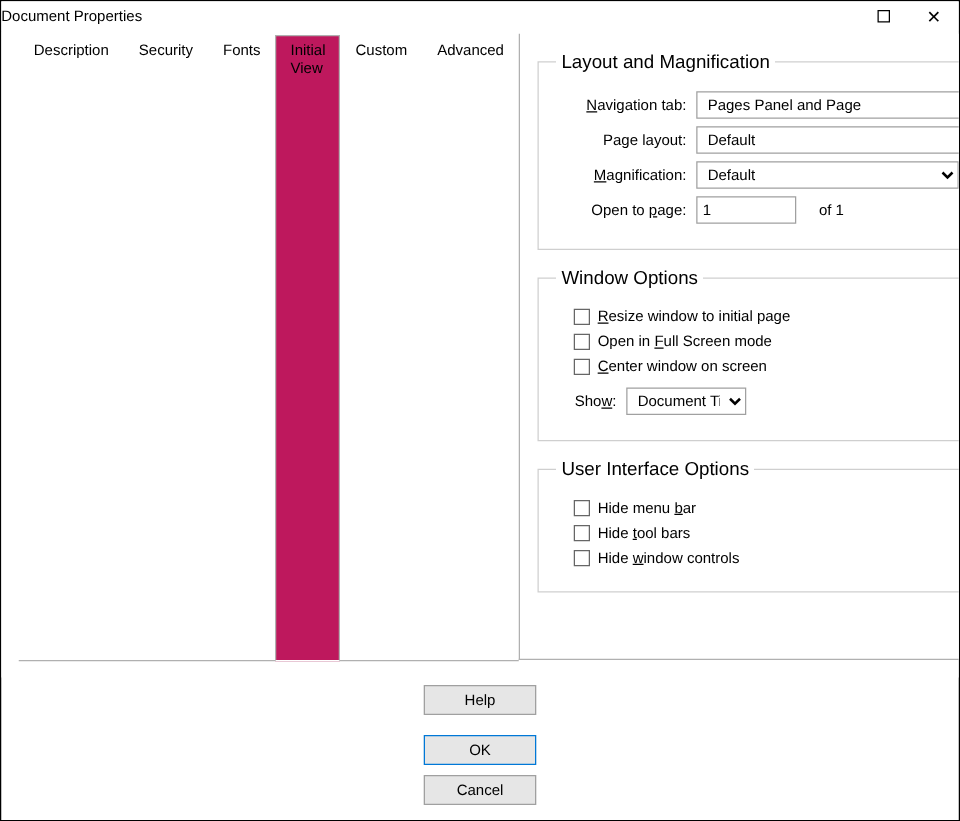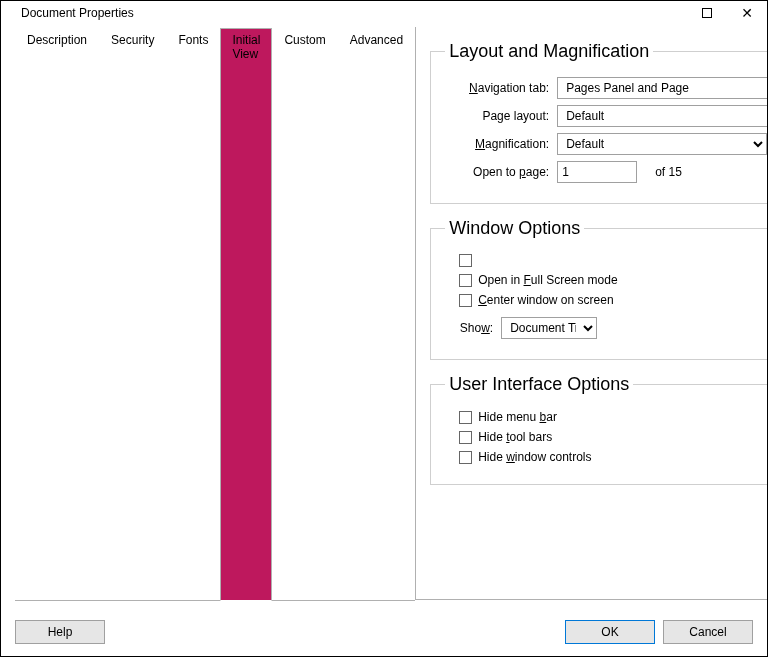--- a/index.html
+++ b/index.html
@@ -15,21 +15,21 @@
     overflow: hidden;
     border: 1px solid #000;
     display: flex;
     flex-direction: column;
   }
   .titlebar {
     display: flex;
     align-items: center;
     justify-content: space-between;
     height: 24px;
-    padding: 0 0 0 20px;
+    padding: 0 0 0 0;
     background: #fff;
   }
   .titlebar-title { font-size: 12px; }
   .titlebar-controls { display: flex; align-items: center; gap: 0; }
   .titlebar-btn {
     width: 40px;
     height: 24px;
     display: flex;
     align-items: center;
     justify-content: center;
@@ -84,21 +84,21 @@
     padding: 14px 14px;
     background: #fff;
   }
   fieldset {
     border: 1px solid #cfcfcf;
     margin: 0 0 14px 0;
     padding: 9px 14px 14px 14px;
     position: relative;
   }
   legend {
-    font-size: 18px;
+    font-size: 15px;
     padding: 0 4px;
   }
   .form-row {
     display: flex;
     align-items: center;
     margin: 6px 0;
   }
   .form-row label.lbl {
     width: 112px;
     text-align: right;
@@ -132,20 +132,21 @@
   .chk {
     width: 13px; height: 13px;
     border: 1px solid #666;
     background: #fff;
   }
   .footer {
     display: flex;
     align-items: center;
     padding: 6px 14px 12px 14px;
     gap: 8px;
+    flex-direction: column;
   }
   .footer-spacer { flex: 1; }
   .btn {
     min-width: 90px;
     height: 24px;
     border: 1px solid #a0a0a0;
     background: #e6e6e6;
     display: flex;
     align-items: center;
     justify-content: center;
@@ -203,29 +204,30 @@
       <div class="form-row">
         <label class="lbl"><span class="u">M</span><span>agnification:</span></label>
         <select class="combo w210">
           <option>Default</option>
         </select>
       </div>
 
       <div class="form-row">
         <label class="lbl"><span>Open to </span><span class="u">p</span><span>age:</span></label>
         <input class="text" type="text" value="1" style="">
-        <span class="of-text">of 15</span>
+        <span class="of-text">of 1</span>
       </div>
     </fieldset>
 
     <fieldset>
       <legend>Window Options</legend>
 
       <div class="chk-row">
         <span class="chk"></span>
+        <span><span class="u">R</span><span>esize window to initial page</span></span>
       </div>
 
       <div class="chk-row">
         <span class="chk"></span>
         <span><span>Open in </span><span class="u">F</span><span>ull Screen mode</span></span>
       </div>
 
       <div class="chk-row">
         <span class="chk"></span>
         <span><span class="u">C</span><span>enter window on screen</span></span>

